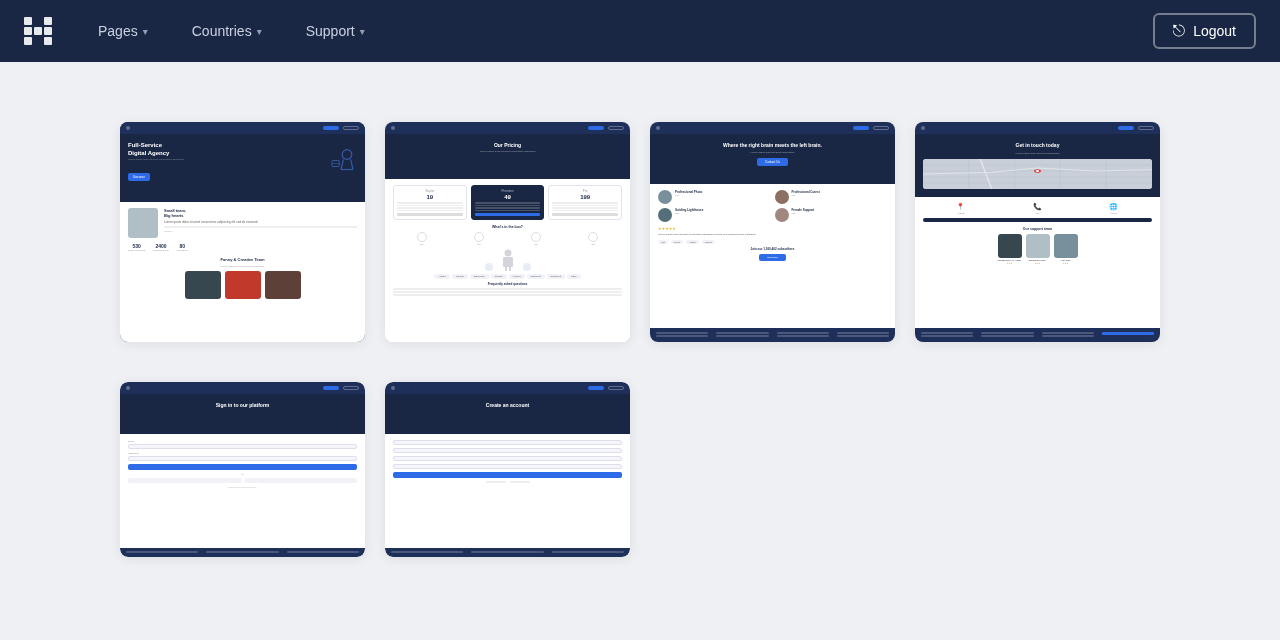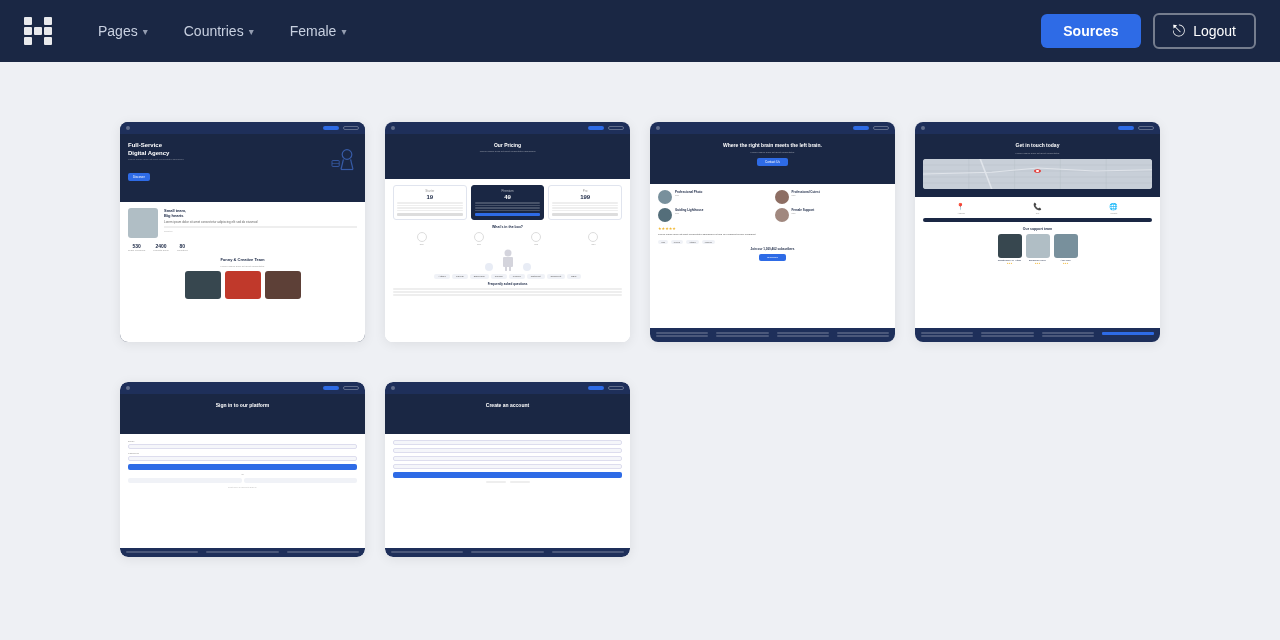--- a/index.html
+++ b/index.html
@@ -32,21 +32,21 @@
     .logo-cell {
       background: white;
       border-radius: 1px;
       opacity: 0.9;
     }
     .logo-cell.empty { background: transparent; }
 
     .nav-items {
       display: flex;
       align-items: center;
-      gap: 8px;
+      gap: 16px;
       flex: 1;
     }
     .nav-item {
       color: #c8d0e0;
       font-size: 14px;
       padding: 8px 14px;
       border-radius: 4px;
       cursor: pointer;
       display: flex;
       align-items: center;
@@ -280,27 +280,26 @@
   <div class="nav-items">
     <div class="nav-item">
       <span>Pages</span>
       <span class="chevron">▾</span>
     </div>
     <div class="nav-item">
       <span>Countries</span>
       <span class="chevron">▾</span>
     </div>
     <div class="nav-item">
-      <span>Female</span>
+      <span>Support</span>
       <span class="chevron">▾</span>
     </div>
   </div>
 
   <div class="navbar-right">
-    <button class="btn-sources">Sources</button>
     <button class="btn-logout">
       <span class="logout-icon">⎋</span>
       <span>Logout</span>
     </button>
   </div>
 </nav>
 
 <div class="main-content">
 
   <div class="page-card">

